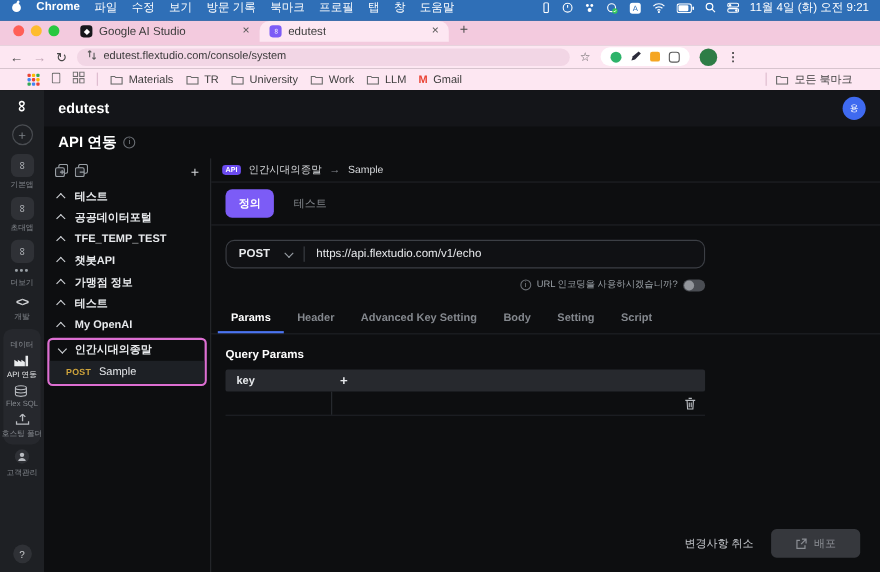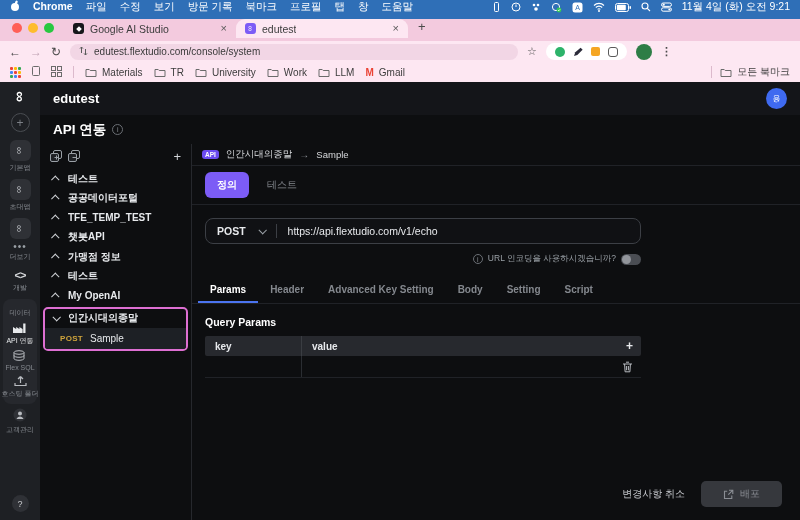--- a/index.html
+++ b/index.html
@@ -36,21 +36,21 @@
   .omnibox{flex:1;max-width:448px;height:16px;background:#f2d6e5;border-radius:8px;display:flex;align-items:center;padding:0 9px;gap:6px;font-size:10px;color:#3a3a3a}
   .star{color:#5a5a5a;font-size:11px}
   .ext-pill{background:#fff;border-radius:9px;display:flex;align-items:center;gap:8px;padding:0 9px;height:17px}
   .ic-dot{width:10px;height:10px;border-radius:50%}
   .ic-sq{width:9px;height:9px;border-radius:2px}
   .ic-squircle{width:10px;height:10px;border:1.5px solid #5a5a5a;border-radius:3px}
   .avatar-sm{width:16px;height:16px;border-radius:50%;background:#2e7d46}
   .dots{color:#4a4a4a;font-size:11px;font-weight:bold}
 
   
-  .bookmarksbar{height:20px;background:#fde7f2;display:flex;align-items:center;padding:0 10px;gap:11px;font-size:10px;color:#3c3c3c}
+  .bookmarksbar{height:20px;background:#fde7f2;display:flex;align-items:center;padding:0 25px;gap:11px;font-size:10px;color:#3c3c3c}
   .bm{display:flex;align-items:center;gap:5px;white-space:nowrap}
   .bm-div{width:1px;height:12px;background:#dcb9cc}
   .grid9{display:grid;grid-template-columns:repeat(3,3px);grid-gap:1px}
   .grid9 b{width:3px;height:3px;border-radius:1px}
   .bm-right{margin-left:auto;display:flex;align-items:center;gap:8px}
   .gmail-m{color:#ea4335;font-weight:bold;font-size:10px}
 
   
   .app{height:438px;display:flex;background:#0d0e10}
 
@@ -492,21 +492,20 @@
           <span class="tab-item">Body</span>
           <span class="tab-item">Setting</span>
           <span class="tab-item">Script</span>
         </div>
 
         <div class="qp-title">Query Params</div>
 
         <div class="qp-table">
           <div class="qp-head">
             <span class="qp-key">key</span>
-            <span class="qp-val">value</span>
             <span class="qp-plus">+</span>
           </div>
           <div class="qp-row">
             <span class="qp-key"></span>
             <span class="qp-val" style="border-left:1px solid #2a2d32;align-self:stretch"></span>
             <span class="qp-trash">
                 <svg width="11" height="12">
                   <path d="M1 3h9M4 1.2h3M2.6 3l.5 7.8h4.8L8.4 3M4.6 5v4.3M6.4 5v4.3" stroke="#b8bbc0" fill="none"></path>
                 </svg>
               </span>

